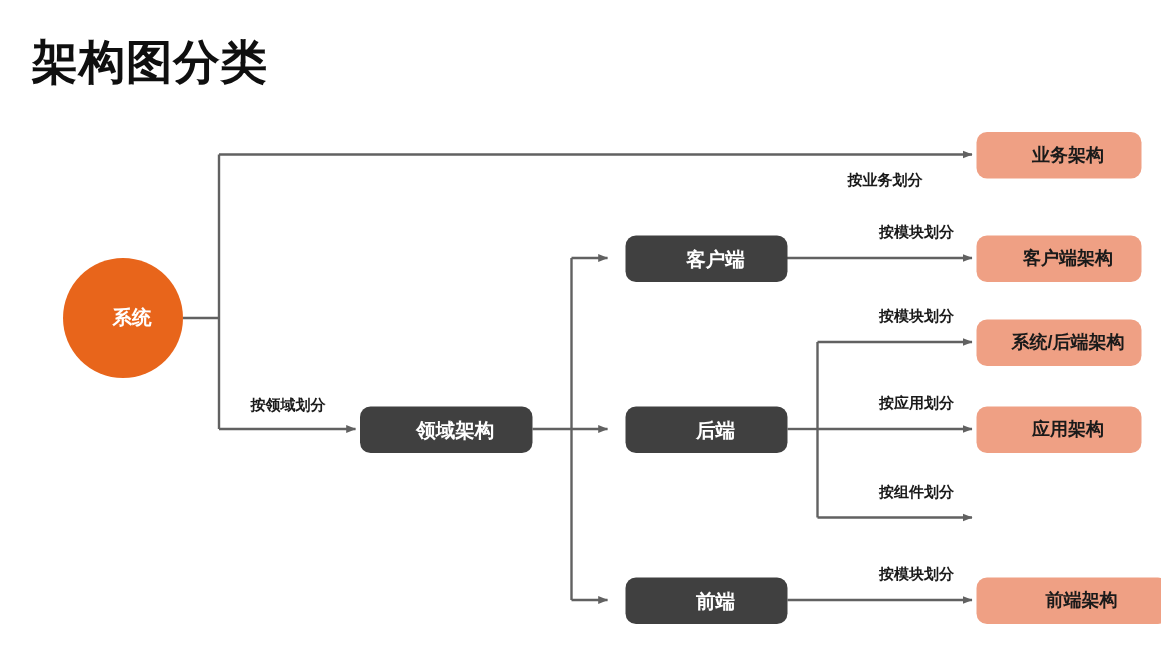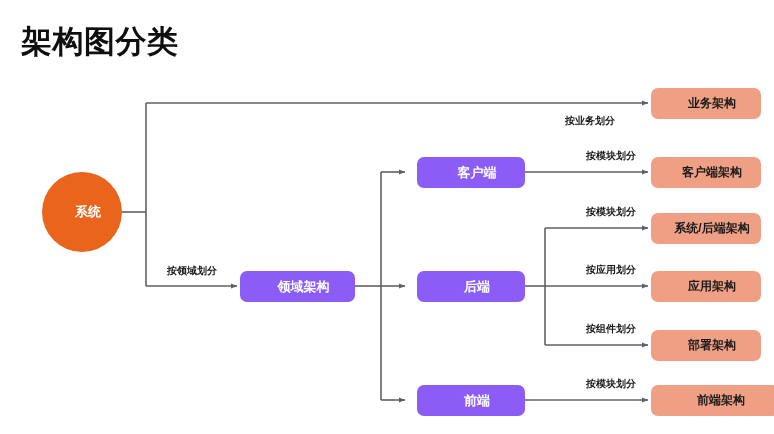--- a/index.html
+++ b/index.html
@@ -46,21 +46,21 @@
   }
   .node-root {
     border-radius: 50%;
     background: #E8651B;
     color: #ffffff;
     font-size: 13px;
     font-weight: bold;
   }
   .node-primary {
     border-radius: 7px;
-    background: #8b5cf6;
+    background: #404040;
     color: #ffffff;
     font-size: 13px;
     font-weight: bold;
   }
   .node-leaf {
     border-radius: 7px;
     background: #EFA084;
     color: #1a1a1a;
     font-size: 12px;
     font-weight: bold;
@@ -144,23 +144,20 @@
   </div>
 
   <div class="node node-leaf" style="left:651px; top:213px; width:110px; height:31px;">
     <span>系统/后端架构</span>
   </div>
 
   <div class="node node-leaf" style="left:651px; top:271px; width:110px; height:31px;">
     <span>应用架构</span>
   </div>
 
-  <div class="node node-leaf" style="left:651px; top:330px; width:110px; height:31px;">
-    <span>部署架构</span>
-  </div>
 
   <div class="node node-leaf" style="left:651px; top:385px; width:128px; height:31px;">
     <span>前端架构</span>
   </div>
 
   <div class="edge-label" style="left:565px; top:86px;margin-top:29px;">按业务划分</div>
 
   <div class="edge-label" style="left:167px; top:265px;">按领域划分</div>
 
   <div class="edge-label" style="left:586px; top:150px;">按模块划分</div>

